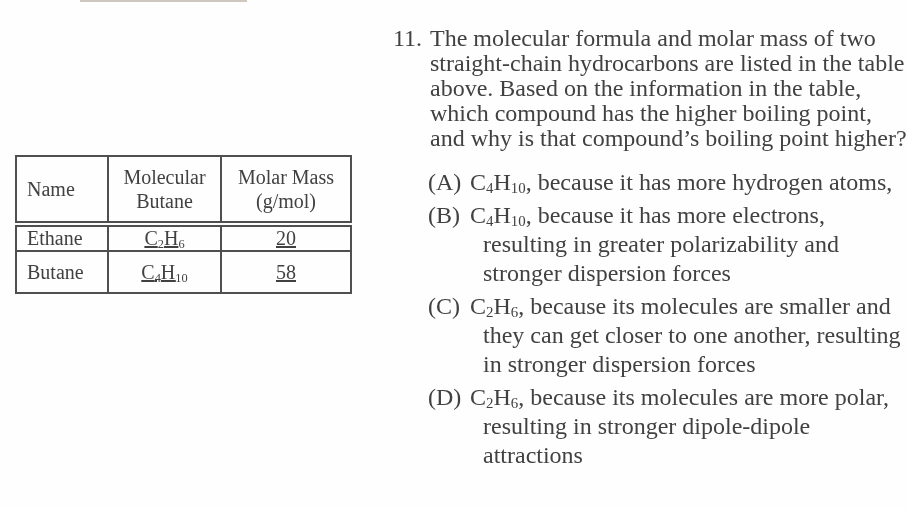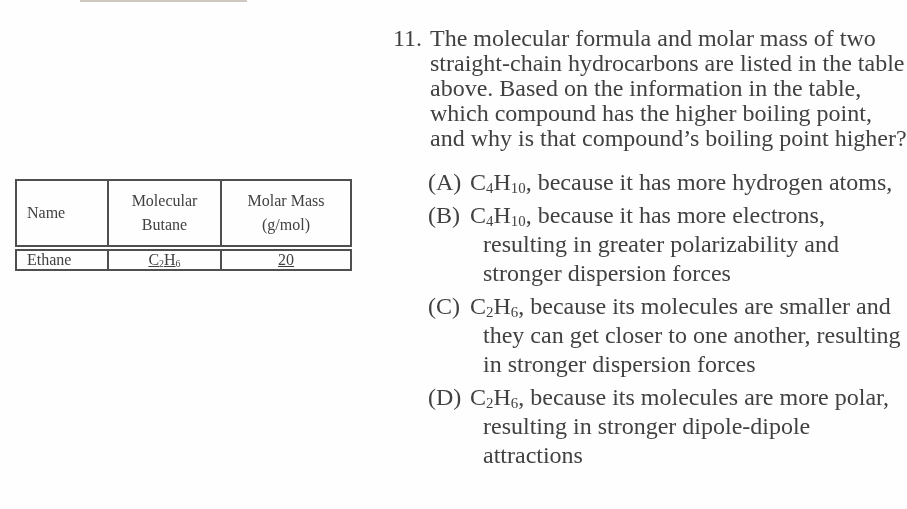--- a/index.html
+++ b/index.html
@@ -26,23 +26,22 @@
     opacity: 0.75;
   }
 
   
   .data-table {
     position: absolute;
     left: 15px; top: 155px;
     width: 335px;
     border-collapse: collapse;
     table-layout: fixed;
-    font-size: 16px;
+    font-size: 20px;
     color: var(--text);
-    margin-top: 24px;
   }
   .data-table th, .data-table td {
     border: 2px solid var(--border);
     font-weight: normal;
     vertical-align: middle;
   }
   .data-table thead th {
     height: 68px;
     border-bottom: 6px double var(--border);
     text-align: center;
@@ -110,20 +109,25 @@
         <th>Molecular Butane</th>
         <th>Molar Mass (g/mol)</th>
       </tr>
     </thead>
     <tbody>
       <tr class="row-0">
         <td class="name-cell">Ethane</td>
         <td class="formula-cell"><span>C</span><sub>2</sub><span>H</span><sub>6</sub></td>
         <td class="mass-cell">20</td>
       </tr>
+      <tr class="row-1">
+        <td class="name-cell">Butane</td>
+        <td class="formula-cell"><span>C</span><sub>4</sub><span>H</span><sub>10</sub></td>
+        <td class="mass-cell">58</td>
+      </tr>
     </tbody>
   </table>
 
   <div class="question">
     <div class="q-row">
       <div class="q-num">11.</div>
       <div class="q-lines">
           <div class="q-line">The molecular formula and molar mass of two</div>
           <div class="q-line">straight-chain hydrocarbons are listed in the table</div>
           <div class="q-line">above. Based on the information in the table,</div>

